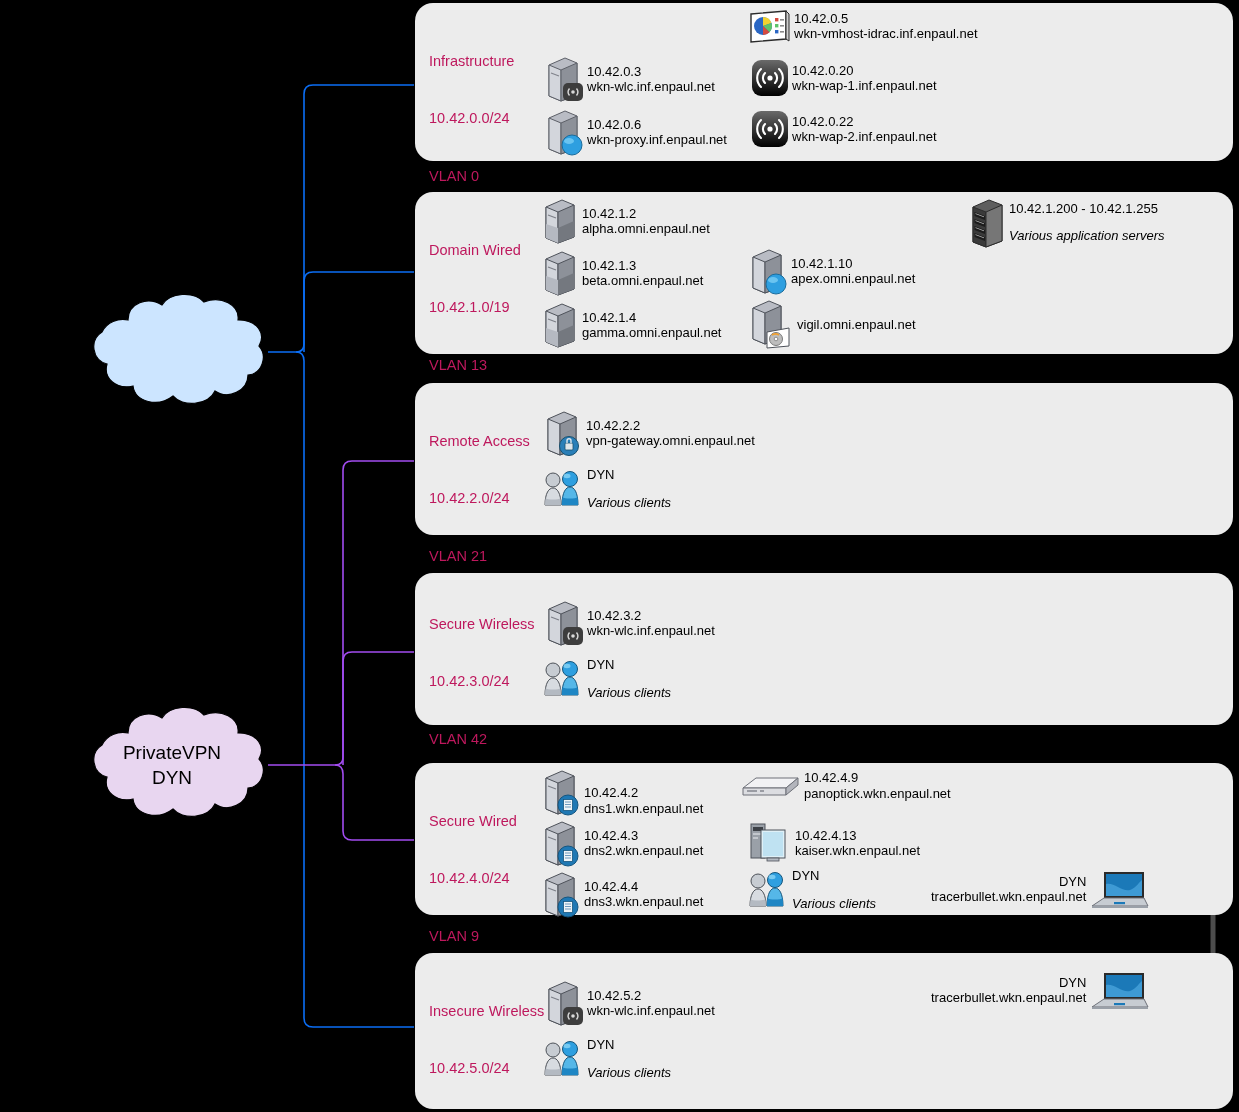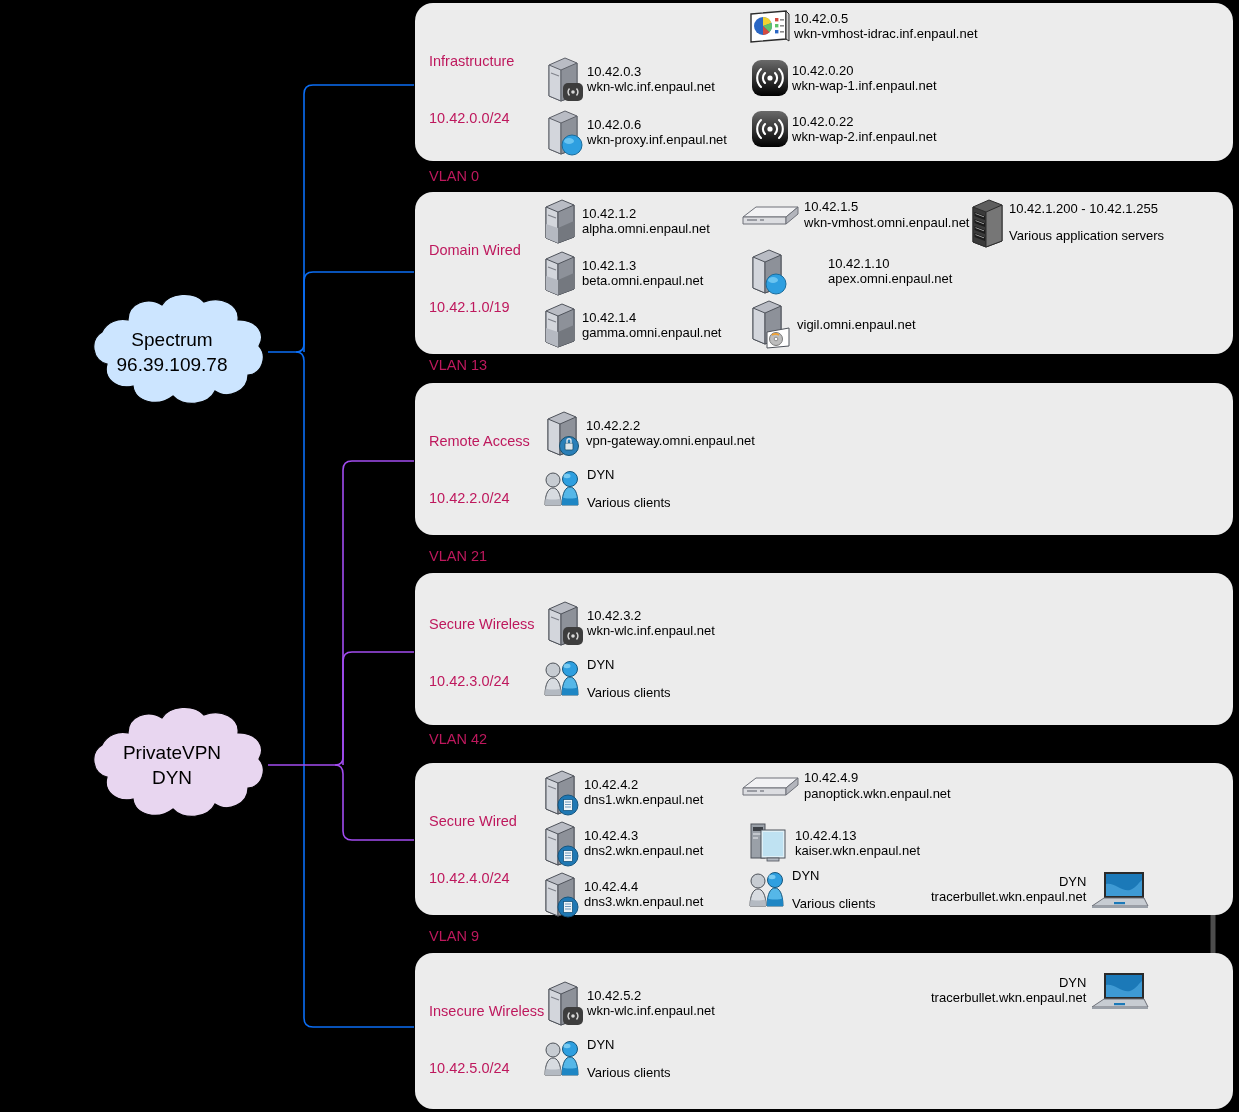--- a/index.html
+++ b/index.html
@@ -31,21 +31,21 @@
     white-space:pre;color:#be185d;
   }
   .vlan-meta .t{display:block;}
 
   
   .node{position:absolute;display:flex;align-items:center;}
   .node .ico{flex:0 0 auto;position:relative;}
   .node .txt{margin-left:2px;font-size:13px;line-height:15.5px;white-space:nowrap;}
   .node .txt .l1{display:block;}
   .node .txt .l2{display:block;}
-  .node .txt .ital{margin-top:12px;}
+  .node .txt .ital{font-style:italic;margin-top:12px;}
 
   
   .node.rtl{flex-direction:row;}
   .node.rtl .txt{margin-left:0;margin-right:0;text-align:right;}
 
   svg{display:block;overflow:visible;}
 </style>
 </head>
 <body>
 
@@ -72,24 +72,20 @@
     <polygon points="1156,991 1178,981 1178,1001" fill="#4d4d4d"></polygon>
   </svg>
 
   <div class="cloud" style="left:76px;top:294px;width:192px;height:116px;">
     <svg width="192" height="116" viewBox="0 0 192 116">
       <path d="M52,26 C52,9 72,2 86,11 C94,-2 118,-3 128,8 C145,1 164,11 162,26
                C182,26 190,40 183,52 C192,62 186,80 172,81 C172,97 152,106 139,97
                C132,112 106,113 97,102 C82,114 59,108 57,92 C40,96 27,84 31,70
                C16,66 13,46 26,38 C31,28 42,24 52,26 Z" fill="#cce5ff" stroke="#000000" stroke-width="1.2"></path>
     </svg>
-    <div class="label">
-      <span>Spectrum</span><br>
-      <span>96.39.109.78</span>
-    </div>
   </div>
 
   <div class="cloud" style="left:76px;top:707px;width:192px;height:116px;">
     <svg width="192" height="116" viewBox="0 0 192 116">
       <path d="M52,26 C52,9 72,2 86,11 C94,-2 118,-3 128,8 C145,1 164,11 162,26
                C182,26 190,40 183,52 C192,62 186,80 172,81 C172,97 152,106 139,97
                C132,112 106,113 97,102 C82,114 59,108 57,92 C40,96 27,84 31,70
                C16,66 13,46 26,38 C31,28 42,24 52,26 Z" fill="#e8d6f0" stroke="#000000" stroke-width="1.2"></path>
     </svg>
     <div class="label">
@@ -272,39 +268,22 @@
           <polygon points="18,31 34,24 34,40 18,46" fill="#74787f"></polygon>
           <line x1="8" y1="18" x2="16" y2="21" stroke="#7c7f87" stroke-width="1.2"></line>
         </svg>
       </span>
       <span class="txt">
         <span class="l1">10.42.1.4</span>
         <span class="l2">gamma.omni.enpaul.net</span>
       </span>
     </div>
 
-    <div class="node" style="left:325px;top:7px;">
-      <span class="ico">
-        <svg width="62" height="28" viewBox="0 0 62 28">
-          <polygon points="3,16 16,6 58,6 46,16" fill="#f2f2f4" stroke="#6e7179" stroke-width="1"></polygon>
-          <polygon points="3,16 46,16 46,23 3,23" fill="#dcdde1" stroke="#6e7179" stroke-width="1"></polygon>
-          <polygon points="46,16 58,6 58,13 46,23" fill="#b3b5bc" stroke="#6e7179" stroke-width="1"></polygon>
-          <g fill="#9a9ca3">
-            <rect x="7" y="18" width="10" height="2"></rect>
-            <rect x="20" y="18" width="4" height="2"></rect>
-          </g>
-        </svg>
-      </span>
-      <span class="txt">
-        <span class="l1">10.42.1.5</span>
-        <span class="l2">wkn-vmhost.omni.enpaul.net</span>
-      </span>
-    </div>
-
-    <div class="node" style="left:332px;top:55px;gap:37px;">
+
+    <div class="node" style="left:332px;top:55px;">
       <span class="ico">
         <svg width="42" height="48" viewBox="0 0 42 48">
           <polygon points="6,10 22,3 34,8 34,40 18,46 6,41" fill="#b9bcc4" stroke="#4e525a" stroke-width="1"></polygon>
           <polygon points="6,10 18,15 18,46 6,41" fill="#d3d6dc" stroke="#4e525a" stroke-width="1"></polygon>
           <polygon points="18,15 34,8 34,40 18,46" fill="#8d9199" stroke="#4e525a" stroke-width="1"></polygon>
           <circle cx="29" cy="37" r="10" fill="#2e9fe0" stroke="#1a6c9c" stroke-width="1"></circle>
           <ellipse cx="26" cy="33" rx="5" ry="3" fill="#7fd0f5" opacity=".75"></ellipse>
         </svg>
       </span>
       <span class="txt">
@@ -450,21 +429,21 @@
   </div>
 
   <div class="vlan-box" style="left:415px;top:763px;width:818px;height:152px;">
     <div class="vlan-meta" style="left:14px;top:10px;">
       <span class="t">Secure Wired</span>
       <span class="t">10.42.4.0/24</span>
       <span class="t">VLAN 9</span>
       <span class="t">10.42.4.1</span>
     </div>
 
-    <div class="node" style="left:125px;top:5px;">
+    <div class="node" style="left:125px;top:5px;align-items:flex-end;">
       <span class="ico">
         <svg width="42" height="48" viewBox="0 0 42 48">
           <polygon points="6,10 22,3 34,8 34,40 18,46 6,41" fill="#b9bcc4" stroke="#4e525a" stroke-width="1"></polygon>
           <polygon points="6,10 18,15 18,46 6,41" fill="#d3d6dc" stroke="#4e525a" stroke-width="1"></polygon>
           <polygon points="18,15 34,8 34,40 18,46" fill="#8d9199" stroke="#4e525a" stroke-width="1"></polygon>
           <line x1="8" y1="18" x2="16" y2="21" stroke="#7c7f87" stroke-width="1.2"></line>
           <circle cx="28" cy="37" r="10" fill="#1f78b4" stroke="#14557f" stroke-width="1"></circle>
           <rect x="23.5" y="31.5" width="9" height="11" fill="#eef4f8" stroke="#14557f" stroke-width=".8"></rect>
           <g stroke="#5d8fb5" stroke-width=".9">
             <line x1="25" y1="34" x2="31" y2="34"></line>

